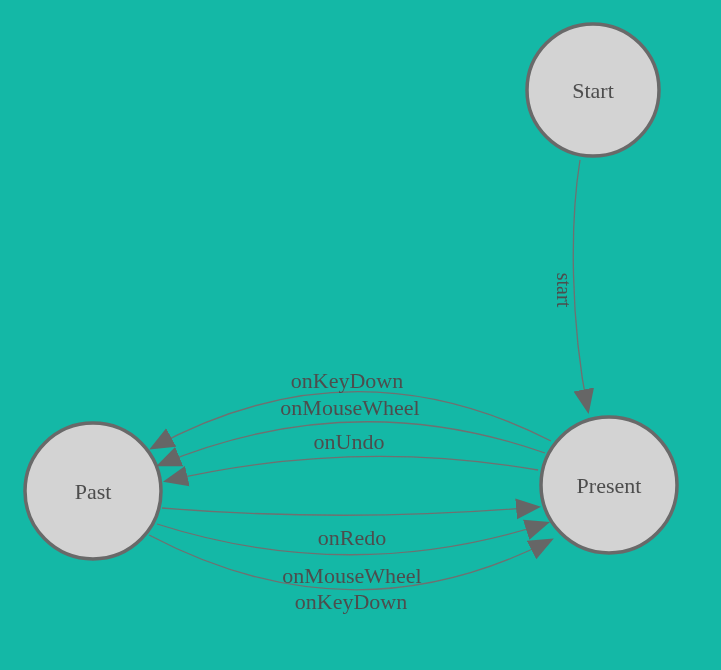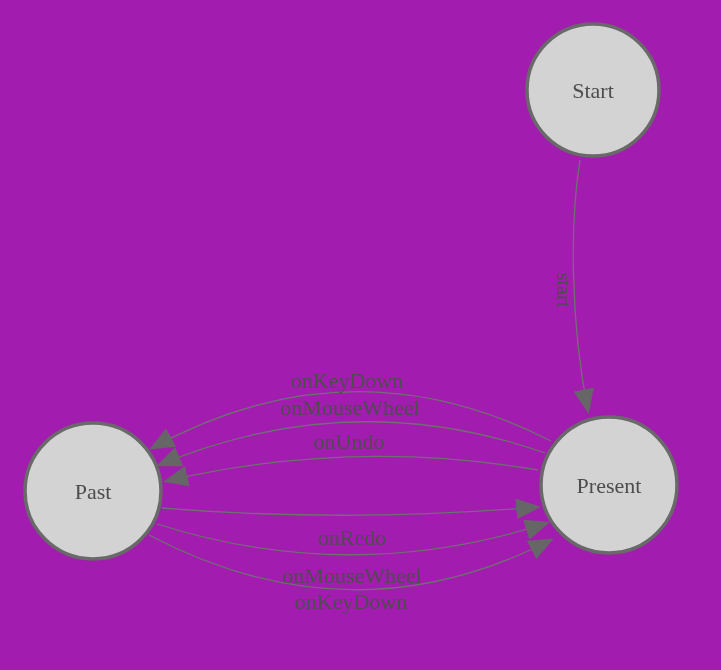--- a/index.html
+++ b/index.html
@@ -8,21 +8,21 @@
     background: #ffffff;
     width: 721px;
     height: 670px;
     overflow: hidden;
     font-family: "Liberation Serif", "DejaVu Serif", serif;
   }
   .canvas {
     position: relative;
     width: 721px;
     height: 670px;
-    background: #a21caf;
+    background: #14b8a6;
   }
   svg { display: block; }
   .node-circle {
     stroke-width: 3.5px;
   }
   .edge-path {
     fill: none;
     stroke-width: 1.3px;
   }
   .node-label {

